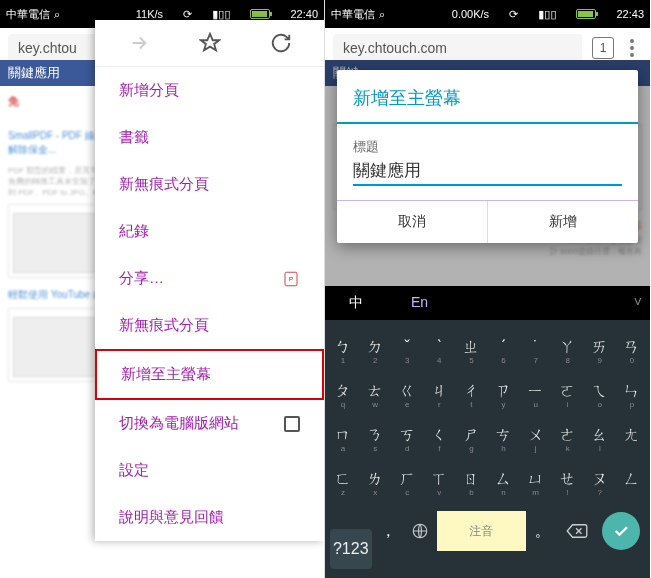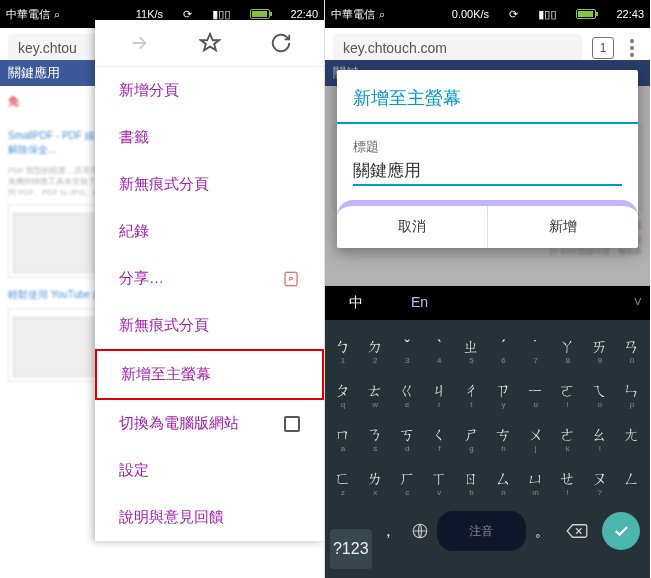--- a/index.html
+++ b/index.html
@@ -37,35 +37,35 @@
 .menu-item.highlighted { border: 2px solid #d00; }
 .checkbox-empty { width: 16px; height: 16px; border: 2px solid #555; border-radius: 2px; }
 .pdf-icon { width: 18px; height: 18px; }
 
 .dialog-overlay { position: absolute; top: 60px; left: 0; right: 0; bottom: 0; background: rgba(0,0,0,0.3); z-index: 5; }
 .dialog { position: absolute; top: 70px; left: 12px; right: 12px; background: #fff; border-radius: 2px; box-shadow: 0 4px 16px rgba(0,0,0,0.4); z-index: 10; }
 .dialog-title { color: #0099cc; font-size: 18px; padding: 16px 16px 12px; border-bottom: 2px solid #0099cc; }
 .dialog-body { padding: 14px 16px; }
 .dialog-label { font-size: 13px; color: #666; margin-bottom: 0; }
 .dialog-input { width: 100%; border: none; border-bottom: 2px solid #0099cc; font-size: 17px; padding: 4px 0; color: #333; outline: none; }
-.dialog-buttons { display: flex; border-top: 6px solid #c4b5fd; border-radius: 16px; }
+.dialog-buttons { display: flex; border-top: 1px solid #c4b5fd; }
 .dialog-btn { flex: 1; padding: 12px; text-align: center; font-size: 14px; color: #333; }
 .dialog-btn:first-child { border-right: 1px solid #ddd; }
 
 .keyboard { position: absolute; bottom: 0; left: 0; right: 0; background: #263238; z-index: 20; }
 .lang-bar { display: flex; background: #000; height: 34px; }
 .lang-tab { flex: 0 0 auto; padding: 8px 24px; color: #c4b5fd; font-size: 14px; }
 .lang-tab.active { color: #fff; }
 .caret-up { position: absolute; right: 8px; top: 8px; color: #888; font-size: 14px; }
 .kb-rows { padding: 4px 2px; }
 .kb-row { display: flex; justify-content: space-around; margin: 2px 0; }
 .key { flex: 1; height: 40px; display: flex; flex-direction: column; align-items: center; justify-content: center; color: #eee; font-size: 16px; position: relative; margin: 1px; }
 .key .sub { font-size: 8px; color: #888; position: absolute; bottom: 2px; }
 .key.wide { flex: 1.4; margin-top: 19px; }
-.key.space { flex: 3; background: #0f172a; border-radius: 16px; }
+.key.space { flex: 3; background: #fef9c3; border-radius: 0; }
 .key.enter { background: #4db6ac; border-radius: 50%; width: 38px; height: 38px; flex: 0 0 38px; margin: 2px 6px; }
 .key.bksp { flex: 1.2; }
 .key.dark { background: #37474f; border-radius: 4px; }
 </style>
 </head>
 <body>
 
 <div class="container">
 
   <div class="phone left">

